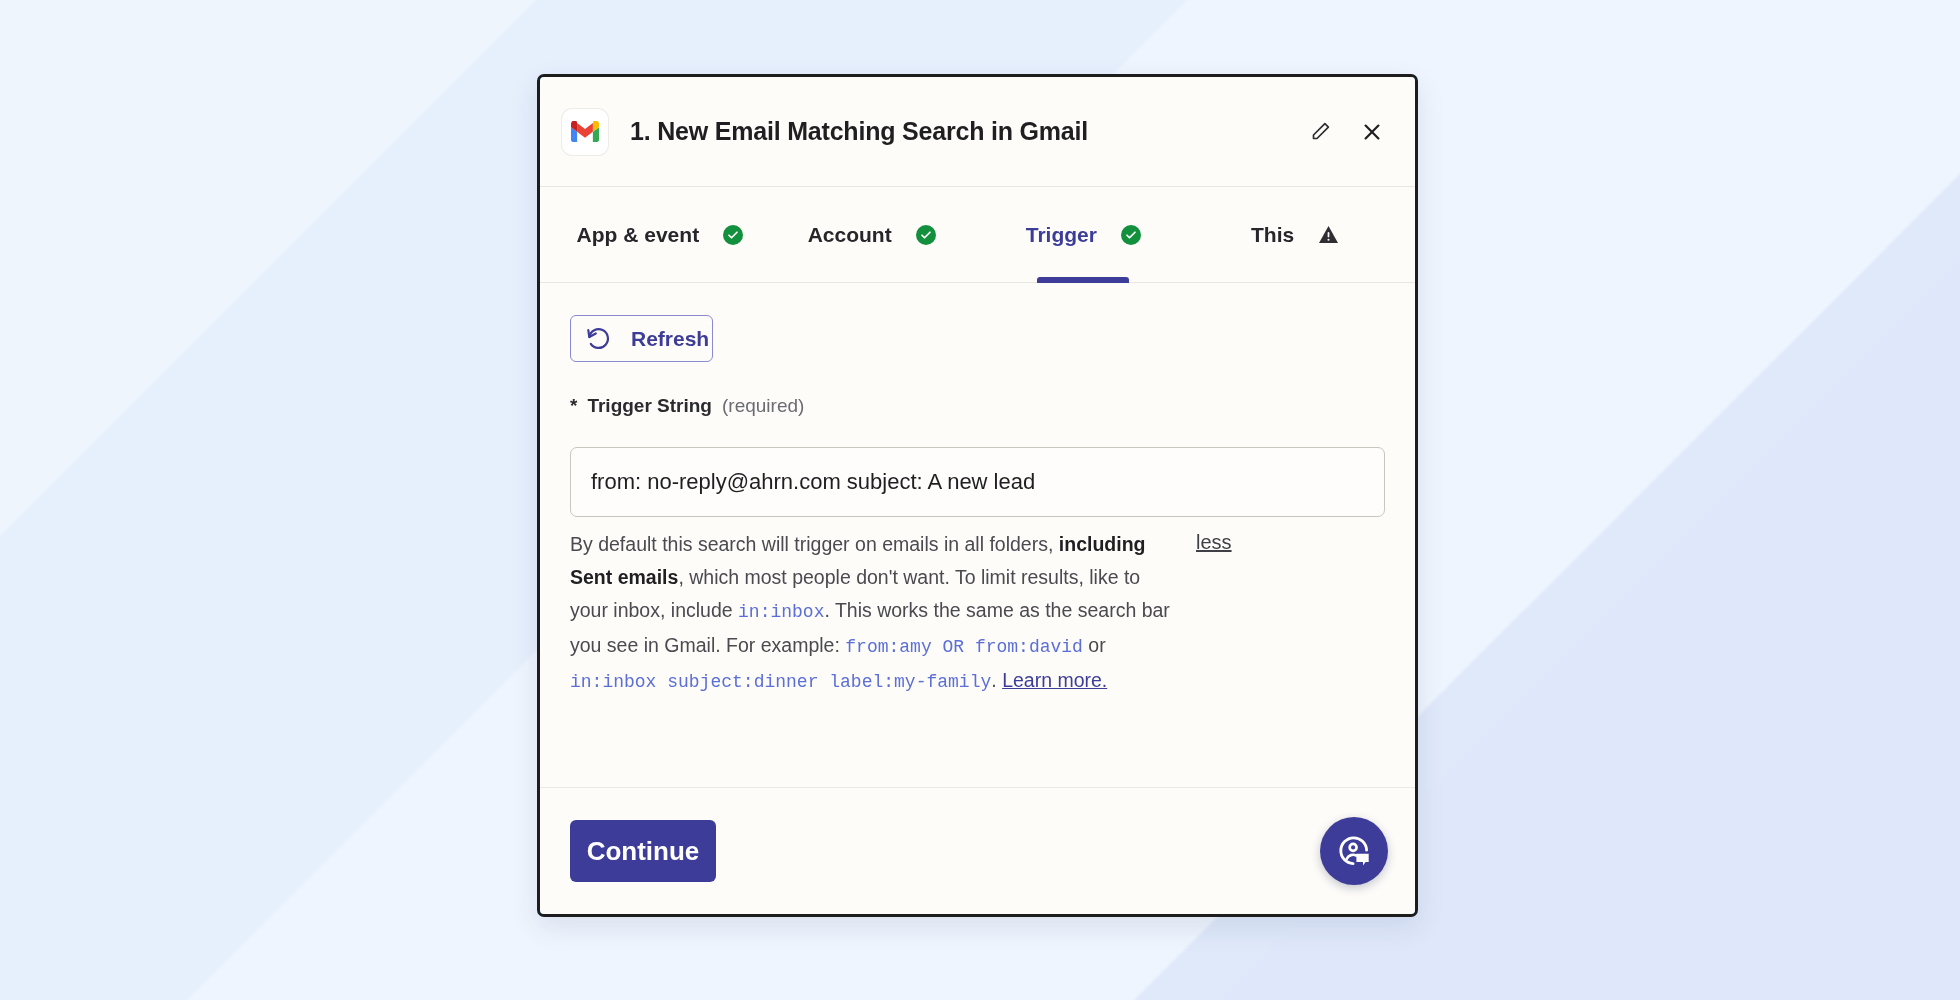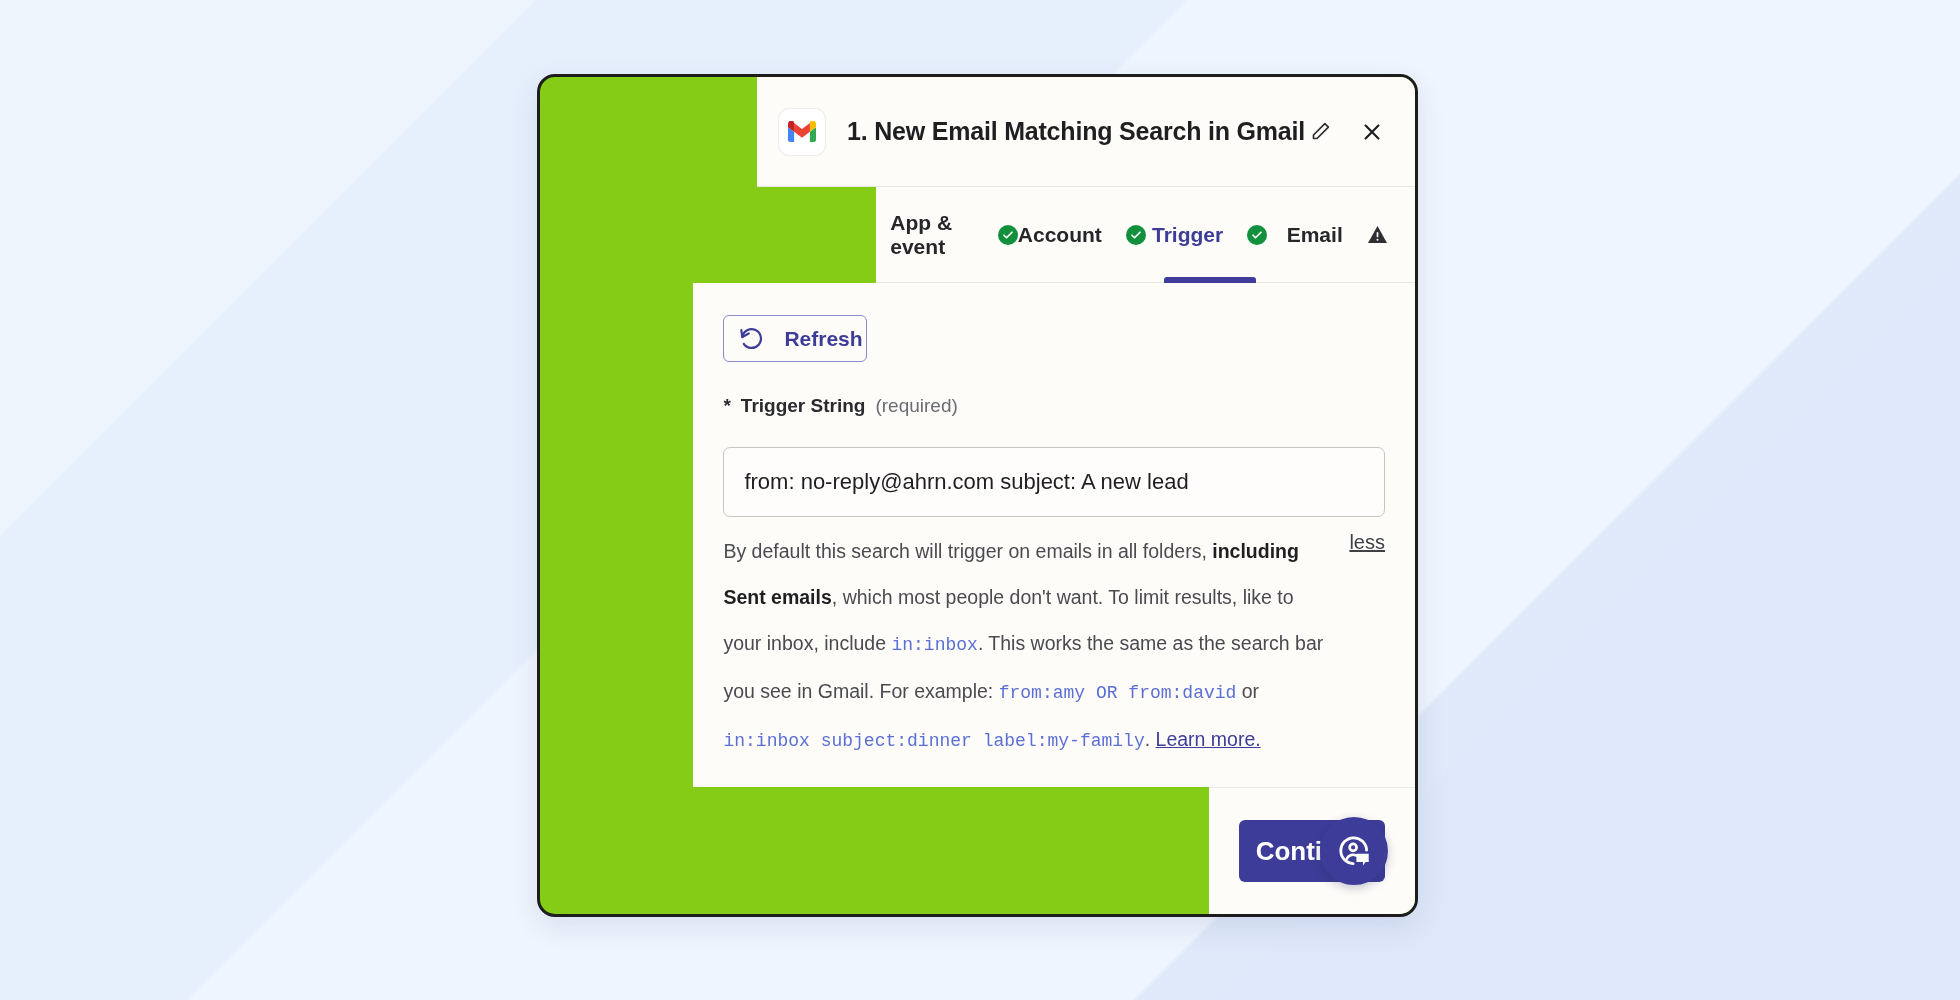--- a/index.html
+++ b/index.html
@@ -45,29 +45,28 @@
     z-index: 0;
   }
 
   
   .card {
     position: absolute;
     left: 537px;
     top: 74px;
     width: 881px;
     height: 843px;
-    background: #84cc16;
+    background: #0ea5e9;
     border: 3px solid #1d1d1d;
-    border-radius: 18px;
+    border-radius: 7px;
     box-shadow: 0 10px 28px rgba(32,47,94,0.10);
     display: flex;
     flex-direction: column;
     overflow: hidden;
     z-index: 2;
-    align-items: flex-end;
   }
 
   
   .card-header {
     height: 110px;
     flex: 0 0 110px;
     display: flex;
     align-items: center;
     padding: 0 28px 0 22px;
     border-bottom: 1px solid #eae7e0;
@@ -219,21 +218,21 @@
   .help-row {
     margin-top: 11px;
     display: flex;
     align-items: flex-start;
     gap: 16px;
   }
   .help-text {
     flex: 1 1 auto;
     max-width: 610px;
     font-size: 19.5px;
-    line-height: 46px;
+    line-height: 33px;
     color: #4a4a50;
   }
   .help-text b { color: #1f1f22; font-weight: bold; }
   .help-text code {
     font-family: "Liberation Mono", monospace;
     color: #5b6fd6;
     font-size: 18px;
   }
   .learn-link {
     color: #3d3d99;
@@ -342,21 +341,21 @@
     </div>
     <div class="tab active">
       <span>Trigger</span>
       <span class="badge-check">
         <svg width="12" height="12" viewBox="0 0 24 24" fill="none" stroke="#ffffff" stroke-width="3.4" stroke-linecap="round" stroke-linejoin="round">
             <path d="M4 12.5l5 5L20 6.5"></path>
           </svg>
       </span>
     </div>
     <div class="tab">
-      <span>Email</span>
+      <span>This</span>
       <span class="badge-warn">
         <svg width="21" height="19" viewBox="0 0 24 22" aria-hidden="true">
           <path d="M12 1.2L23 20.8H1L12 1.2z" fill="#2f2f33"></path>
           <rect x="11" y="8" width="2" height="6.2" rx="1" fill="#fdfcf9"></rect>
           <circle cx="12" cy="17" r="1.2" fill="#fdfcf9"></circle>
         </svg>
       </span>
     </div>
   </div>
 

